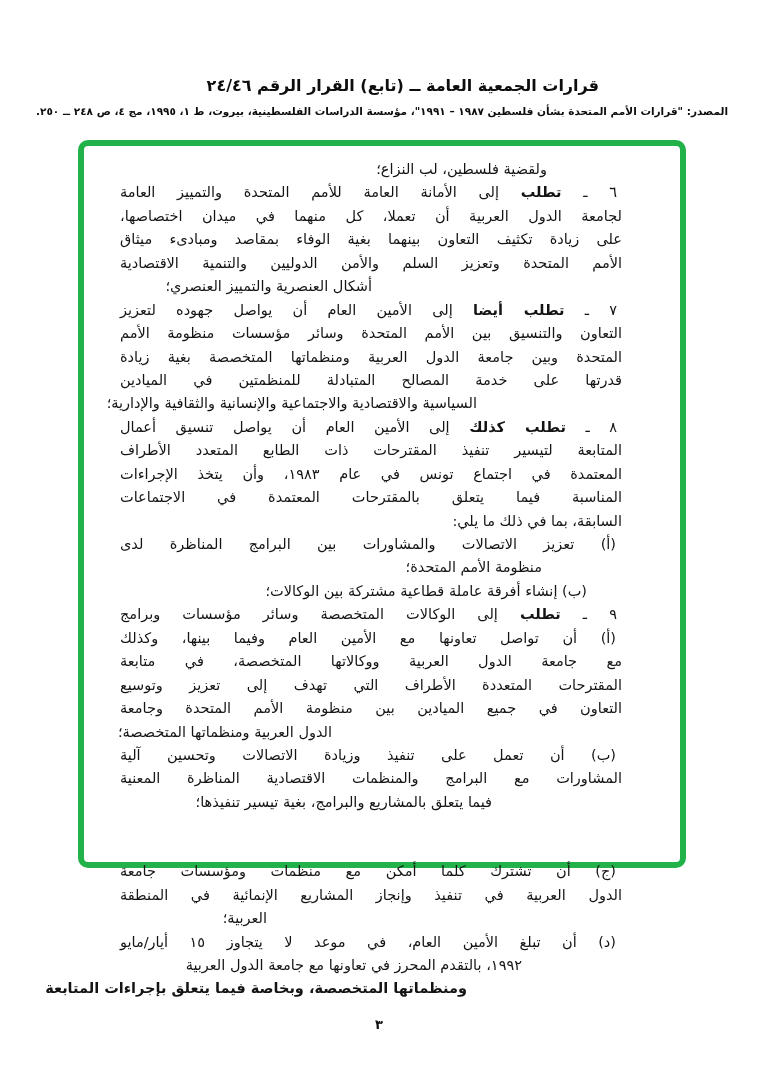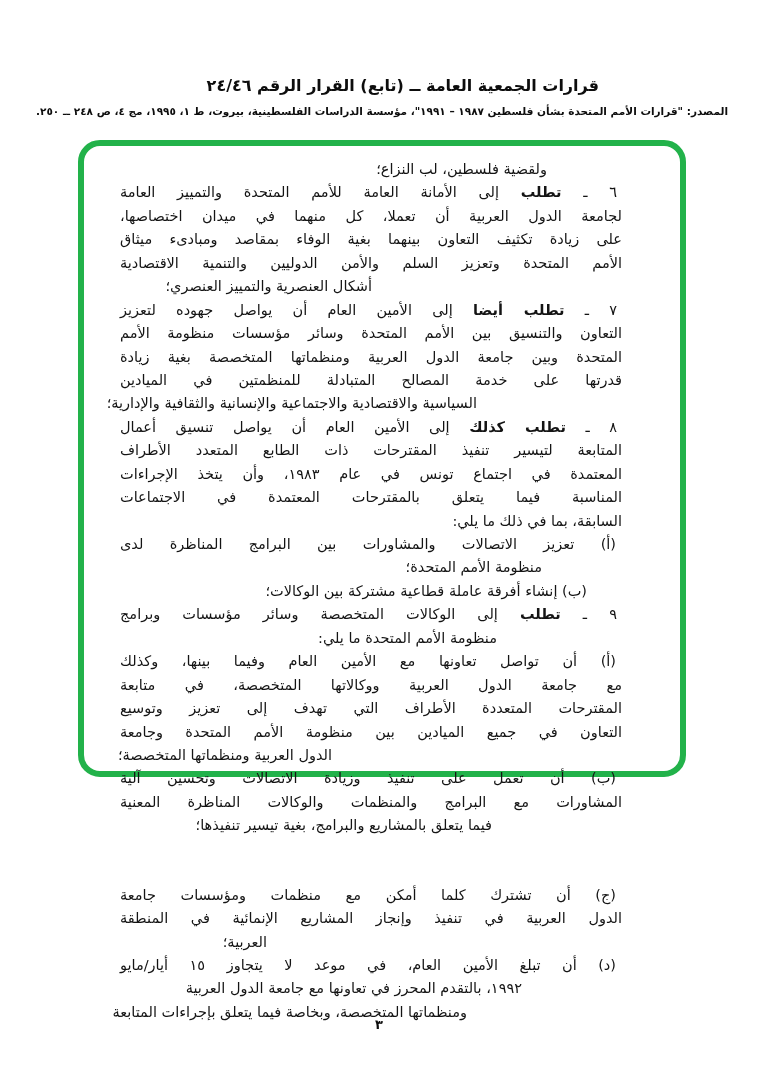--- a/index.html
+++ b/index.html
@@ -13,22 +13,22 @@
     font-size:16px;font-weight:bold;color:#0d0d0d;
     white-space:nowrap;
   }
   .source-line{
     position:absolute;top:105px;right:30px;left:10px;
     direction:rtl;text-align:right;
     font-size:10.5px;font-weight:bold;color:#0d0d0d;
     white-space:nowrap;overflow:visible;
   }
   .content-frame{
-    position:absolute;left:78px;top:140px;width:608px;height:637px;
-    border:6px solid #22b24a;border-radius:22px;box-sizing:border-box;
+    position:absolute;left:78px;top:140px;width:608px;height:728px;
+    border:6px solid #22b24a;border-radius:10px;box-sizing:border-box;
     background:#ffffff;
   }
   .body-text{
     position:absolute;left:0;top:0;right:0;
     padding:12px 58px 0 36px;
     direction:rtl;
     font-size:14.5px;color:#141414;
   }
   .line{
     height:23.45px;line-height:23.45px;overflow:visible;
@@ -63,31 +63,30 @@
       <div class="line le" style="padding-right: 145px;"><span>السياسية والاقتصادية والاجتماعية والإنسانية والثقافية والإدارية؛</span></div>
       <div class="line lj" style="padding-right: 5px;"><span>٨ ـ </span><span class="b">تطلب كذلك</span><span> إلى الأمين العام أن يواصل تنسيق أعمال</span></div>
       <div class="line lj" style="padding-right: 0px;"><span>المتابعة لتيسير تنفيذ المقترحات ذات الطابع المتعدد الأطراف</span></div>
       <div class="line lj" style="padding-right: 0px;"><span>المعتمدة في اجتماع تونس في عام ١٩٨٣، وأن يتخذ الإجراءات</span></div>
       <div class="line lj" style="padding-right: 0px;"><span>المناسبة فيما يتعلق بالمقترحات المعتمدة في الاجتماعات</span></div>
       <div class="line le" style="padding-right: 0px;"><span>السابقة، بما في ذلك ما يلي:</span></div>
       <div class="line lj" style="padding-right: 6px;"><span>(أ) تعزيز الاتصالات والمشاورات بين البرامج المناظرة لدى</span></div>
       <div class="line le" style="padding-right: 80px;"><span>منظومة الأمم المتحدة؛</span></div>
       <div class="line le" style="padding-right: 35px;"><span>(ب) إنشاء أفرقة عاملة قطاعية مشتركة بين الوكالات؛</span></div>
       <div class="line lj" style="padding-right: 5px;"><span>٩ ـ </span><span class="b">تطلب</span><span> إلى الوكالات المتخصصة وسائر مؤسسات وبرامج</span></div>
-      <div class="line le" style="padding-right: 125px;"><span>منظومة الأمم المتحدة ما يلي:</span></div>
       <div class="line lj" style="padding-right: 6px;"><span>(أ) أن تواصل تعاونها مع الأمين العام وفيما بينها، وكذلك</span></div>
       <div class="line lj" style="padding-right: 0px;"><span>مع جامعة الدول العربية ووكالاتها المتخصصة، في متابعة</span></div>
       <div class="line lj" style="padding-right: 0px;"><span>المقترحات المتعددة الأطراف التي تهدف إلى تعزيز وتوسيع</span></div>
       <div class="line lj" style="padding-right: 0px;"><span>التعاون في جميع الميادين بين منظومة الأمم المتحدة وجامعة</span></div>
       <div class="line le" style="padding-right: 290px;"><span>الدول العربية ومنظماتها المتخصصة؛</span></div>
       <div class="line lj" style="padding-right: 6px;"><span>(ب) أن تعمل على تنفيذ وزيادة الاتصالات وتحسين آلية</span></div>
-      <div class="line lj" style="padding-right: 0px;"><span>المشاورات مع البرامج والمنظمات والوكالات المناظرة المعنية</span></div>
+      <div class="line lj" style="padding-right: 0px;"><span>المشاورات مع البرامج والمنظمات الاقتصادية المناظرة المعنية</span></div>
       <div class="line le" style="padding-right: 130px;"><span>فيما يتعلق بالمشاريع والبرامج، بغية تيسير تنفيذها؛</span></div>
       <div class="line lj" style="padding-right: 6px; margin-top: 46px;"><span>(ج) أن تشترك كلما أمكن مع منظمات ومؤسسات جامعة</span></div>
       <div class="line lj" style="padding-right: 0px;"><span>الدول العربية في تنفيذ وإنجاز المشاريع الإنمائية في المنطقة</span></div>
       <div class="line le" style="padding-right: 355px;"><span>العربية؛</span></div>
       <div class="line lj" style="padding-right: 6px;"><span>(د) أن تبلغ الأمين العام، في موعد لا يتجاوز ١٥ أيار/مايو</span></div>
       <div class="line le" style="padding-right: 100px;"><span>١٩٩٢، بالتقدم المحرز في تعاونها مع جامعة الدول العربية</span></div>
-      <div class="line le" style="padding-right: 155px;"><span>ومنظماتها المتخصصة، وبخاصة فيما يتعلق بإجراءات المتابعة</span></div>
+      <div class="line le" style="padding-right: 155px; font-weight: bold;"><span>ومنظماتها المتخصصة، وبخاصة فيما يتعلق بإجراءات المتابعة</span></div>
     </div>
 </div>
 
 <div class="page-number">٣</div>
 
 </body></html>

